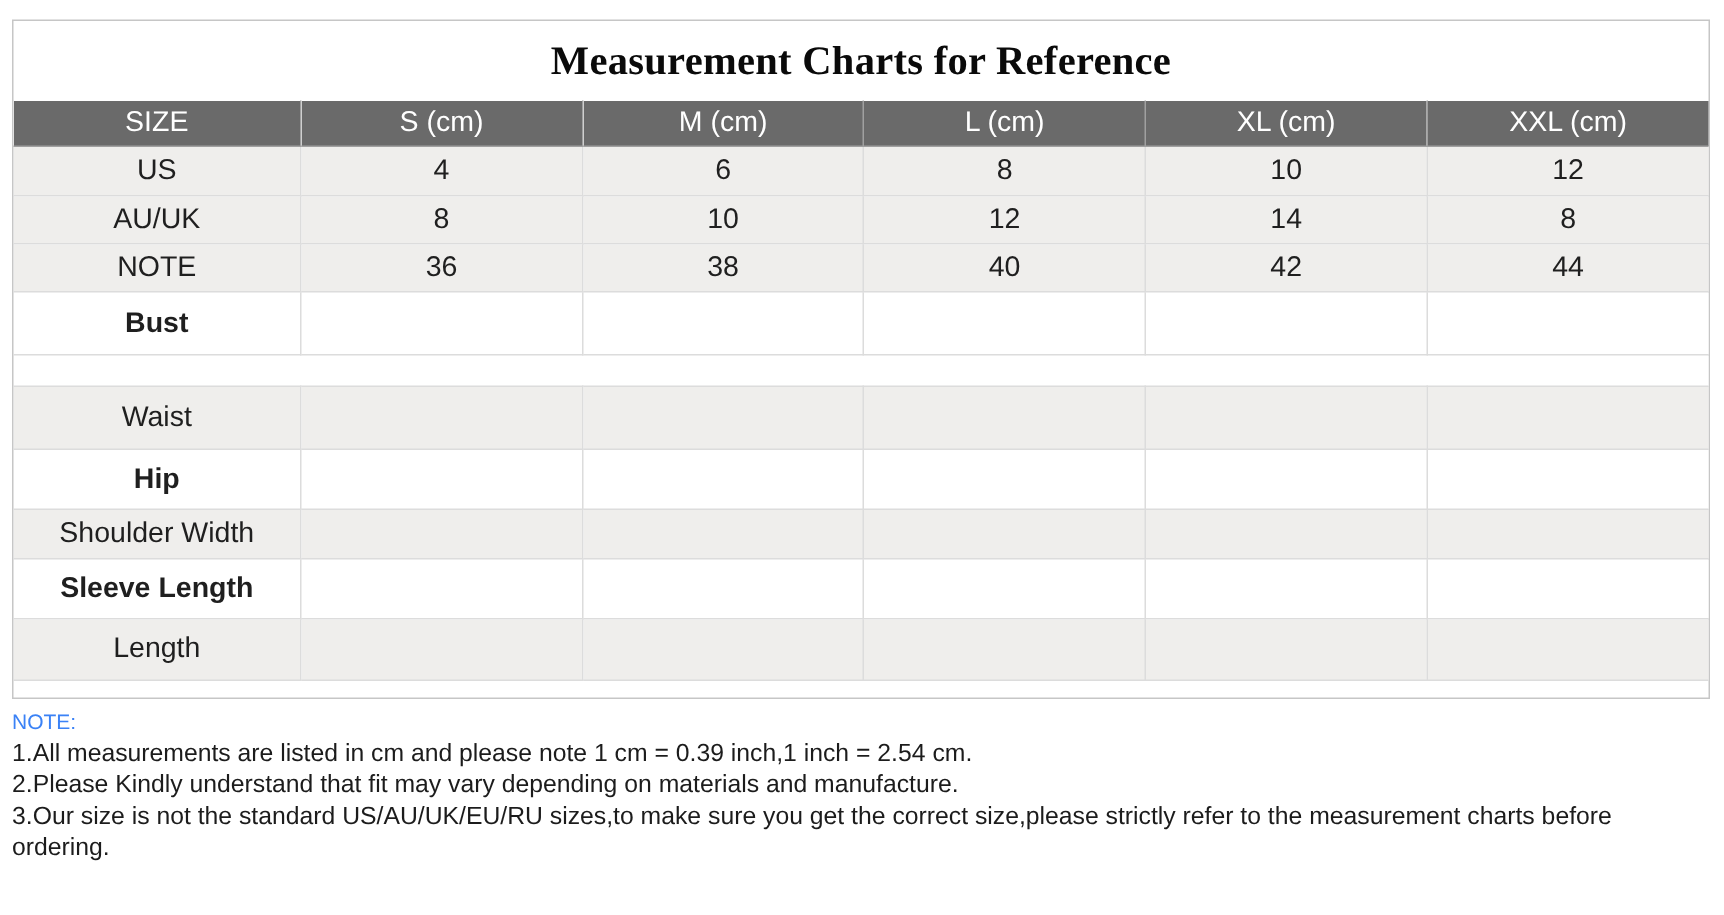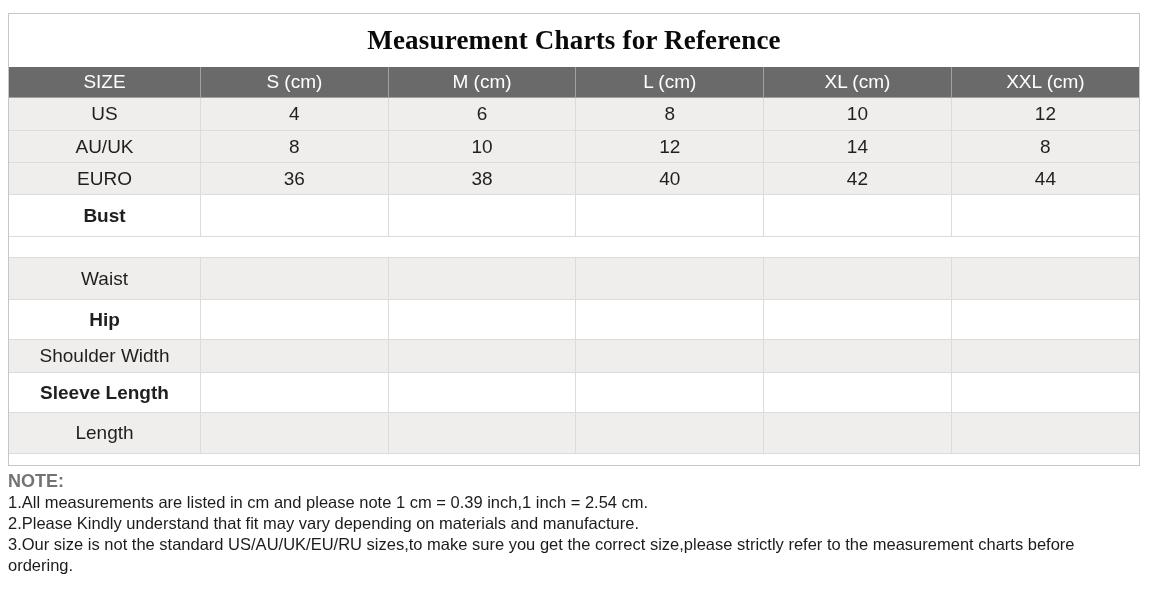--- a/index.html
+++ b/index.html
@@ -77,23 +77,23 @@
   .notes {
     position: absolute;
     left: 8px;
     top: 471px;
     width: 1125px;
     color: #1c1c1c;
     font-size: 16.5px;
     line-height: 21px;
   }
   .notes-heading {
-    font-weight: bold;
-    font-size: 18px;
-    color: #737373;
+    font-weight: normal;
+    font-size: 14px;
+    color: #3b82f6;
   }
   .note-line { }
   .caret {
     display: inline-block;
     width: 1.5px;
     height: 18px;
     background: #000000;
     vertical-align: -3px;
     margin-left: 1px;
   }
@@ -136,21 +136,21 @@
           </tr>
           <tr class="shaded r1">
             <td>AU/UK</td>
             <td>8</td>
             <td>10</td>
             <td>12</td>
             <td>14</td>
             <td>8</td>
           </tr>
           <tr class="shaded r2">
-            <td>EURO</td>
+            <td>NOTE</td>
             <td>36</td>
             <td>38</td>
             <td>40</td>
             <td>42</td>
             <td>44</td>
           </tr>
           <tr class="plain r3">
             <td>Bust</td>
             <td></td>
             <td></td>

